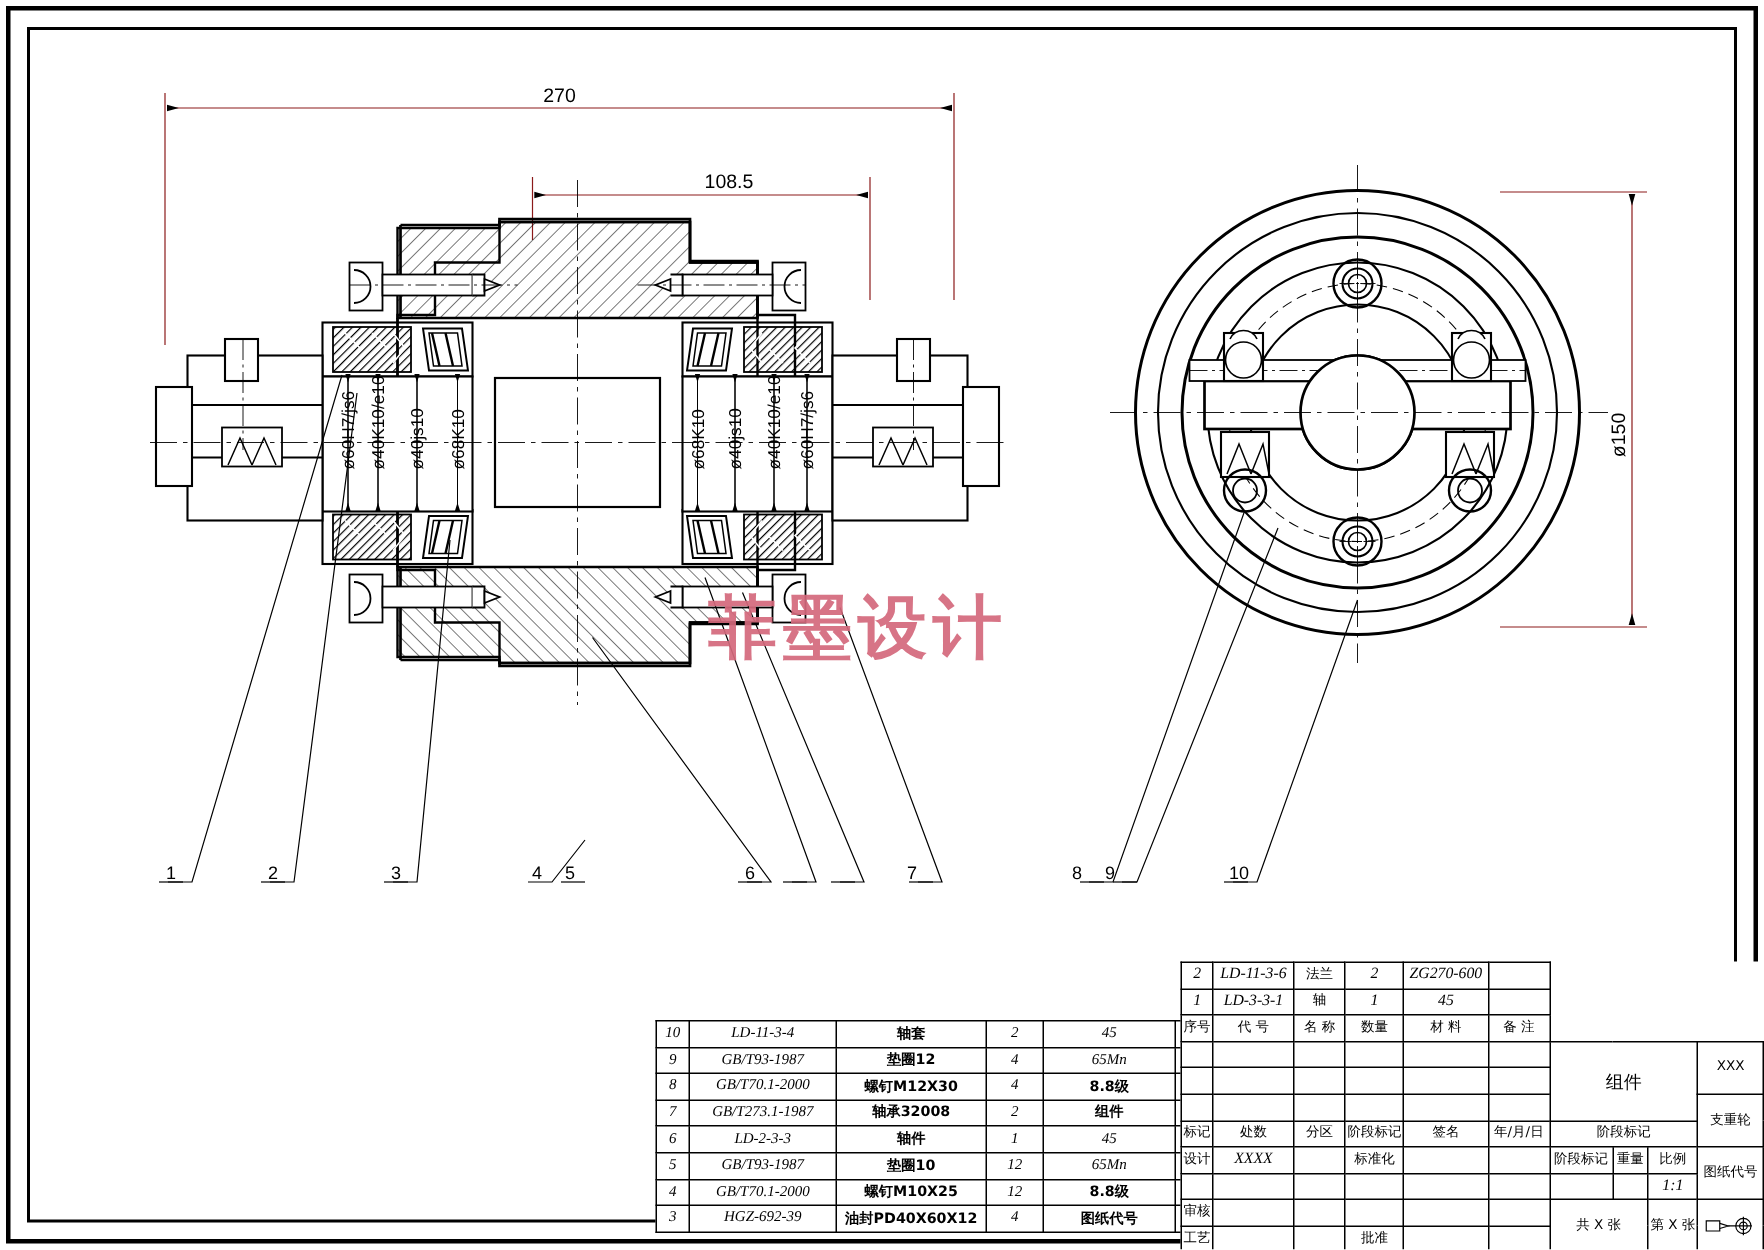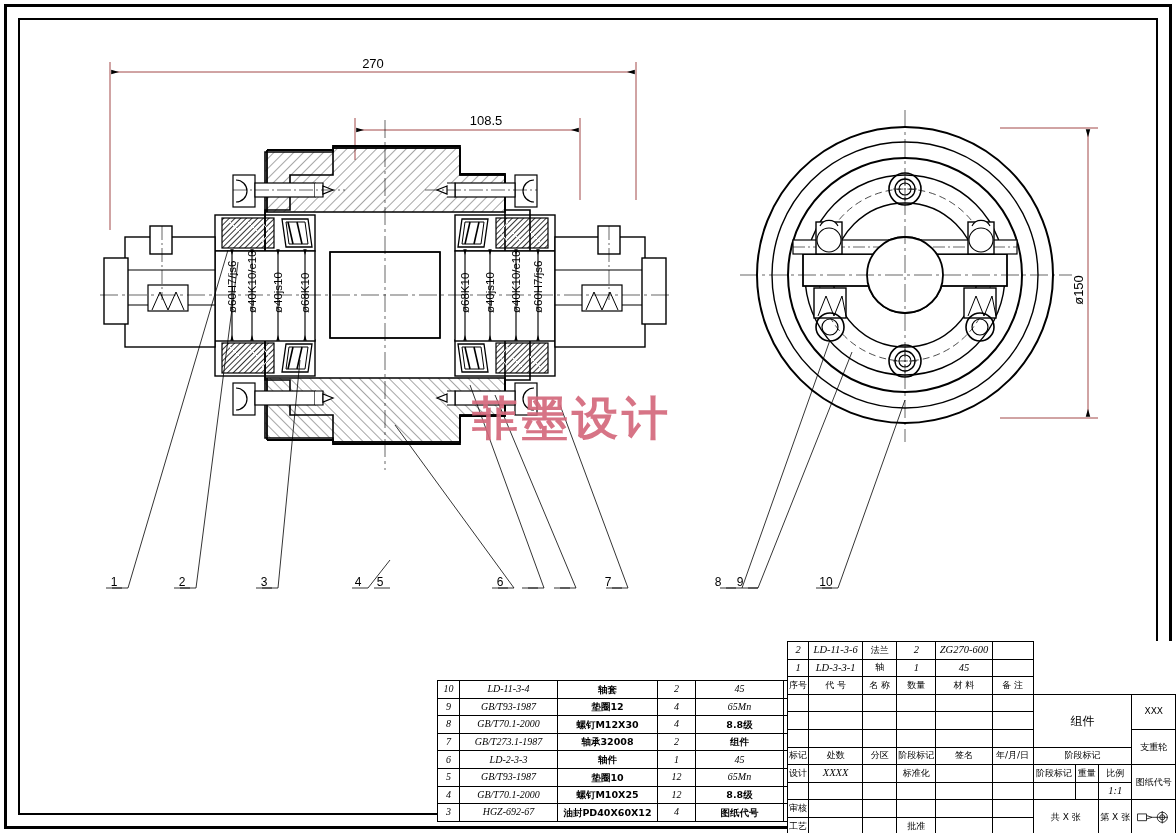--- a/index.html
+++ b/index.html
@@ -449,21 +449,21 @@
         <tr>
           <td class="c-idx">4</td>
           <td class="c-code">GB/T70.1-2000</td>
           <td class="c-name cjk">螺钉M10X25</td>
           <td class="c-qty">12</td>
           <td class="c-mat cjk">8.8级</td>
           <td class="c-note"></td>
         </tr>
         <tr>
           <td class="c-idx">3</td>
-          <td class="c-code">HGZ-692-67</td>
+          <td class="c-code">HGZ-692-39</td>
           <td class="c-name cjk">油封PD40X60X12</td>
           <td class="c-qty">4</td>
           <td class="c-mat cjk">图纸代号</td>
           <td class="c-note"></td>
         </tr>
       </tbody>
   </table>
 
   <table class="dwg" id="title-block">
     <tbody>

